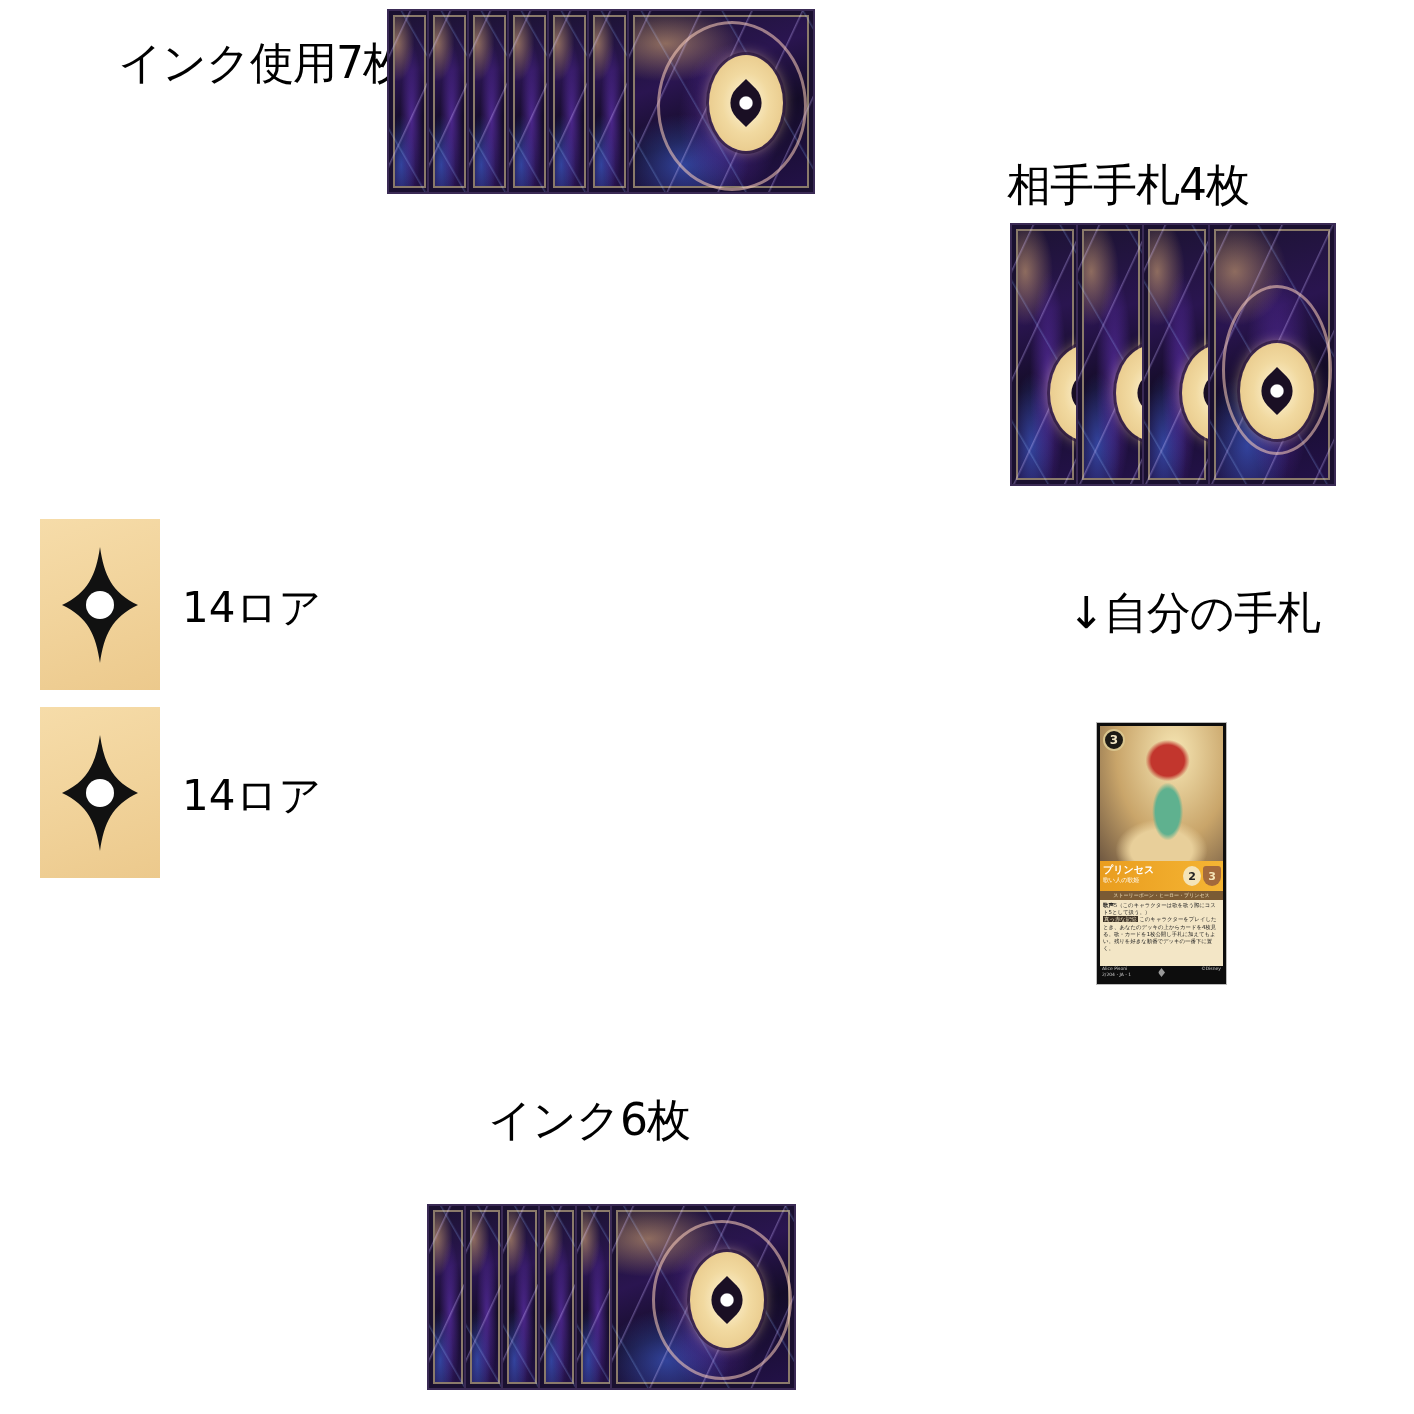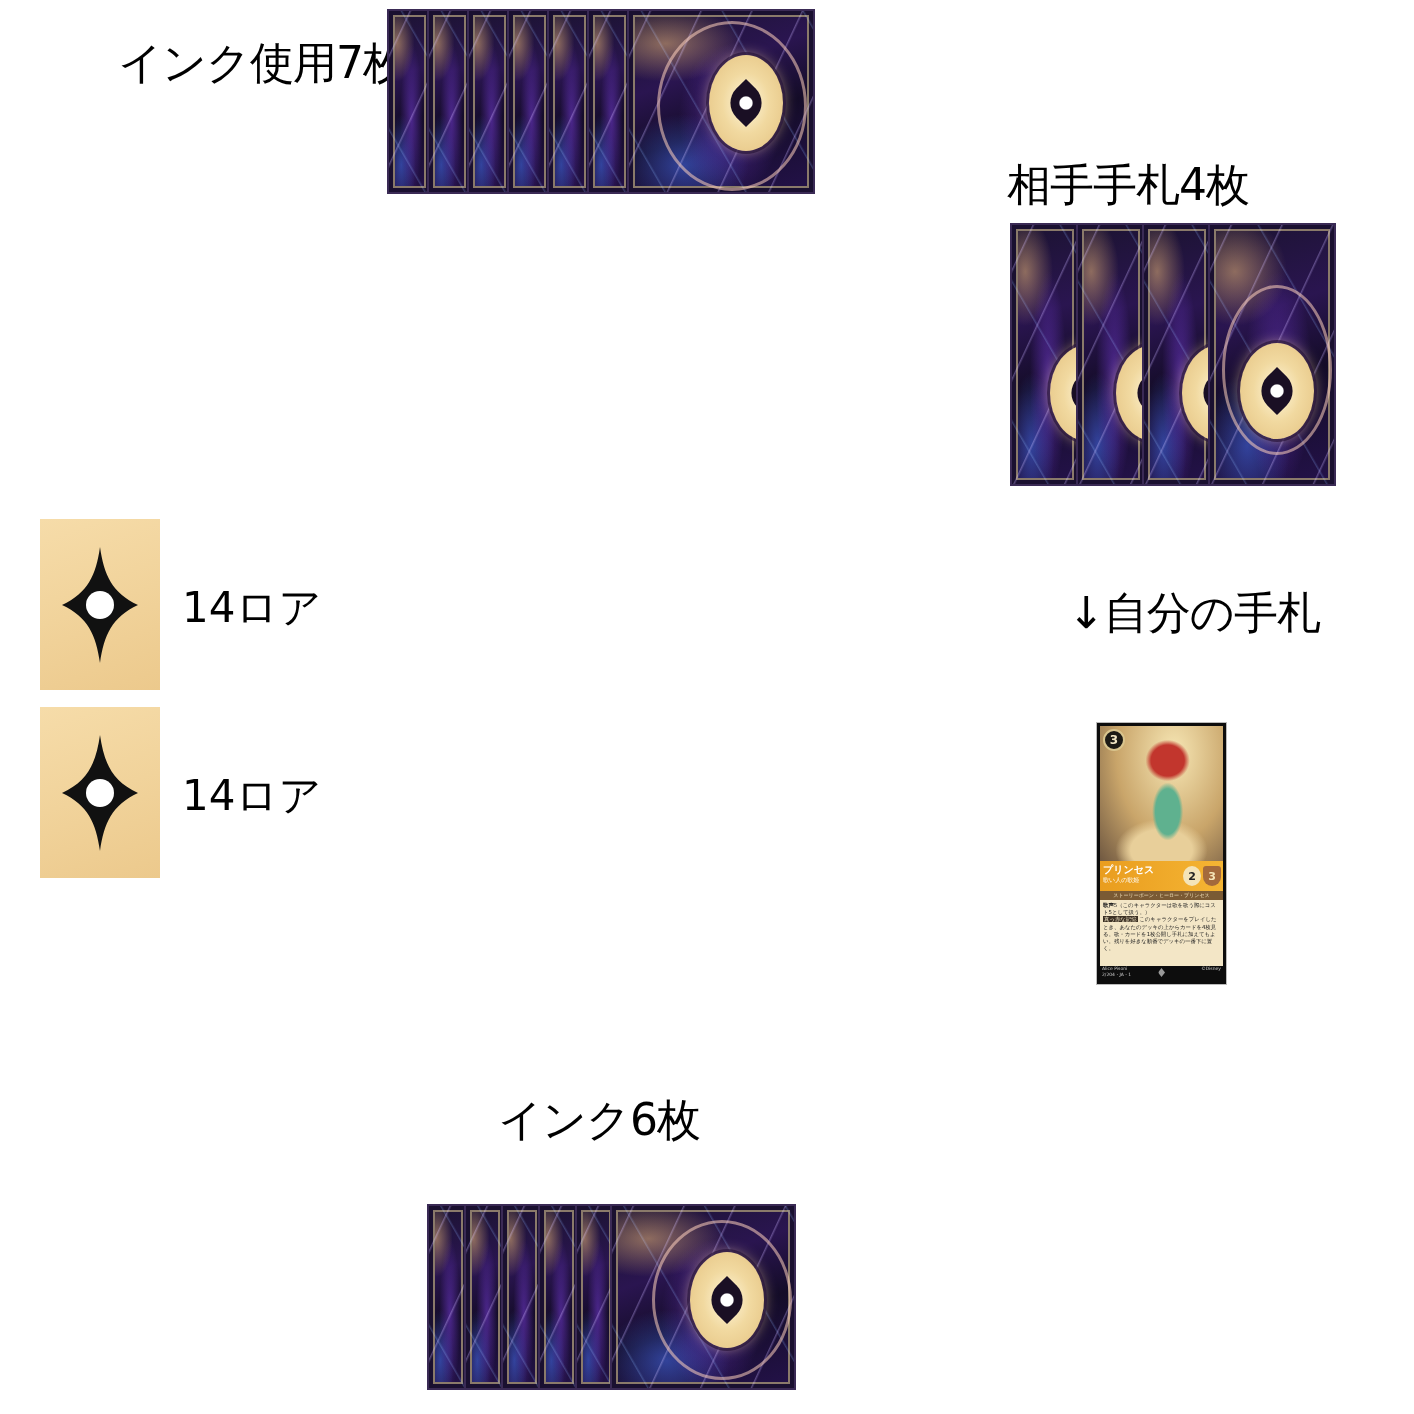--- a/index.html
+++ b/index.html
@@ -187,21 +187,21 @@
     <span>このキャラクターをプレイしたとき、あなたのデッキの上からカードを4枚見る。歌・カードを1枚公開し手札に加えてもよい。残りを好きな順番でデッキの一番下に置く。</span>
   </div>
   <div class="card-footer">
     <div>Alice Pisoni</div>
     <div>2/204・JA・1</div>
     <div class="gem"></div>
     <div class="r">©Disney</div>
   </div>
 </div>
 
-<div class="label center" style="left:480px; top:1095px; width:220px;">インク6枚</div>
+<div class="label center" style="left:470px; top:1095px; width:220px;">インク6枚</div>
 
 <div style="position:absolute; left:427px; top:1204px; width:369px; height:186px;">
   <div class="cardback" style="left:0; top:0; width:42px; height:186px;"></div>
   <div class="cardback" style="left:37px; top:0; width:42px; height:186px;"></div>
   <div class="cardback" style="left:74px; top:0; width:42px; height:186px;"></div>
   <div class="cardback" style="left:111px; top:0; width:42px; height:186px;"></div>
   <div class="cardback" style="left:148px; top:0; width:42px; height:186px;"></div>
   <div class="cardback" style="left:183px; top:0; width:186px; height:186px;">
     <div class="ring" style="left:40px; top:14px; width:140px; height:160px;"></div>
     <div class="emblem" style="left:78px; top:46px;"></div>

